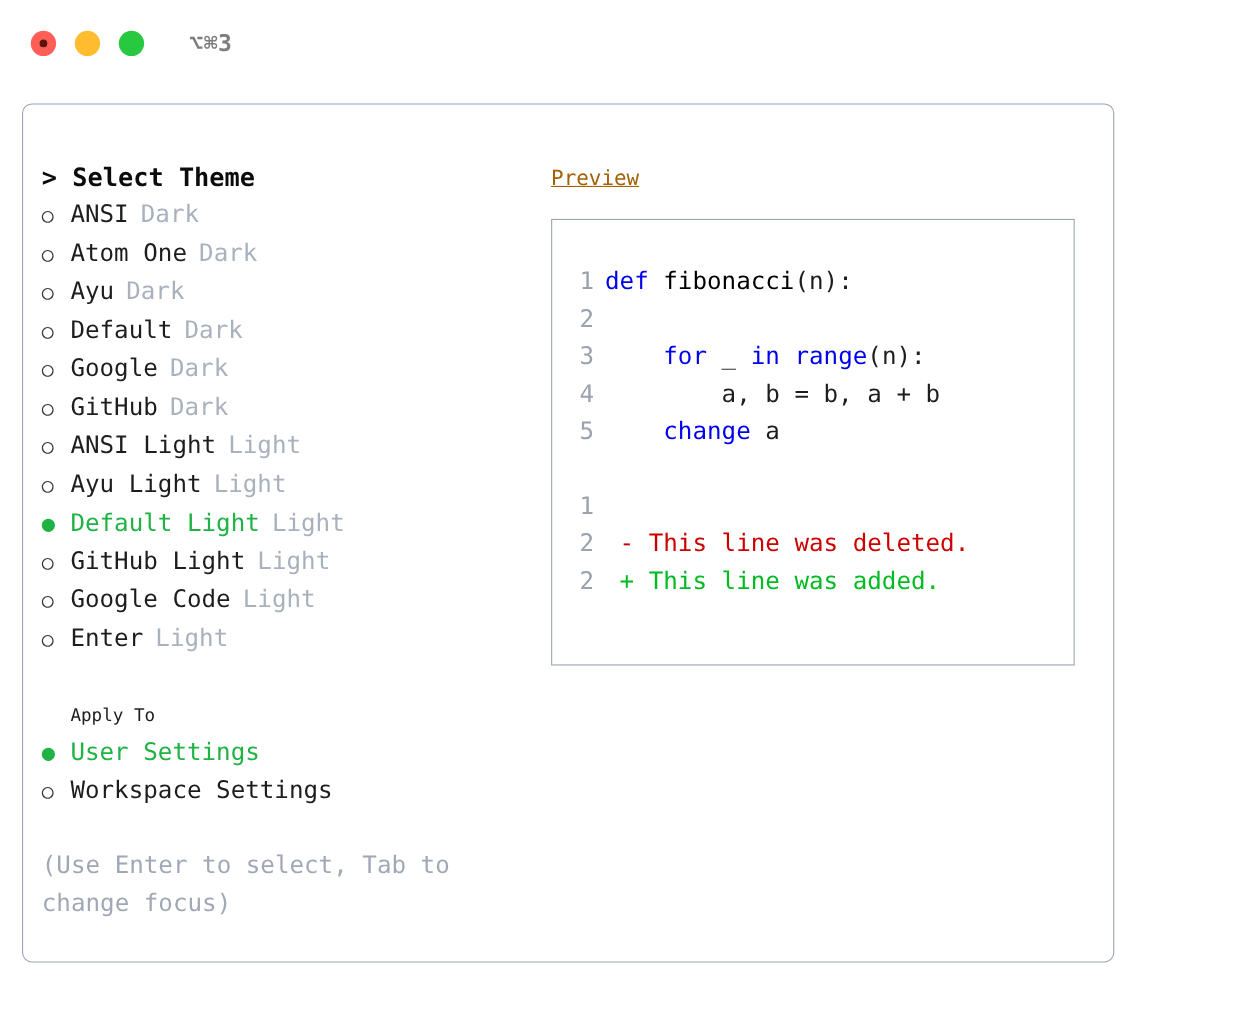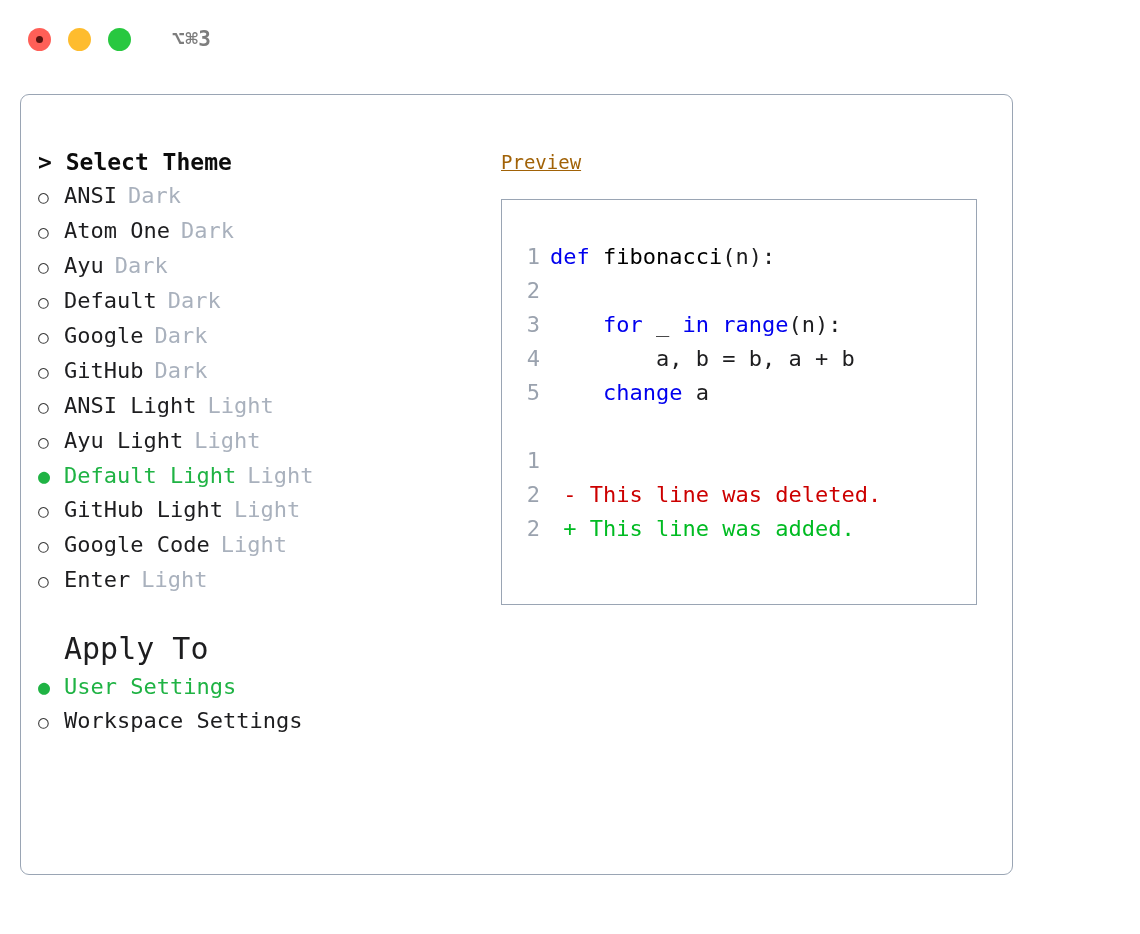--- a/index.html
+++ b/index.html
@@ -110,21 +110,21 @@
   .opt-marker.sel { color: #1fb344; font-size: 20px; }
   .opt-marker.blank { color: transparent; }
   .opt-label { color: #1d1d1f; text-align: right; }
   .opt-label.sel { color: #1fb344; }
   .opt-tag {
     color: #a9b1bd;
     padding-left: 11px;
   }
 
   .group-head {
-    font-size: 30px;
+    font-size: 16px;
     line-height: 34px;
     color: #1d1d1f;
     white-space: pre;
   }
 
   .spacer-row { height: 34px; }
 
   .hint {
     margin-top: 34px;
     font-size: 22px;
@@ -221,20 +221,21 @@
 
       <div class="opt-row">
         <span class="opt-marker blank">○</span>
         <span class="group-head">Apply To</span>
       </div>
       <div id="apply-list">
           <div class="opt-row"><span class="opt-marker sel">●</span><span class="opt-label sel">User Settings</span></div>
           <div class="opt-row"><span class="opt-marker">○</span><span class="opt-label">Workspace Settings</span></div>
         </div>
 
+      <div class="hint">(Use Enter to select, Tab to change focus)</div>
     </div>
 
     <div class="right-col">
       <div class="preview-title">Preview</div>
       <div class="preview-box">
         <div class="code-area">
           <div id="code-block">
               <div class="code-line"><span class="lineno">1</span><span><span class="tok-kw">def </span><span class="tok-fn">fibonacci</span><span class="tok-pl">(n):</span></span></div>
               <div class="code-line"><span class="lineno">2</span></div>
               <div class="code-line"><span class="lineno">3</span><span><span class="tok-pl">    </span><span class="tok-kw">for</span><span class="tok-pl"> _ </span><span class="tok-kw">in</span><span class="tok-pl"> </span><span class="tok-kw">range</span><span class="tok-pl">(n):</span></span></div>

